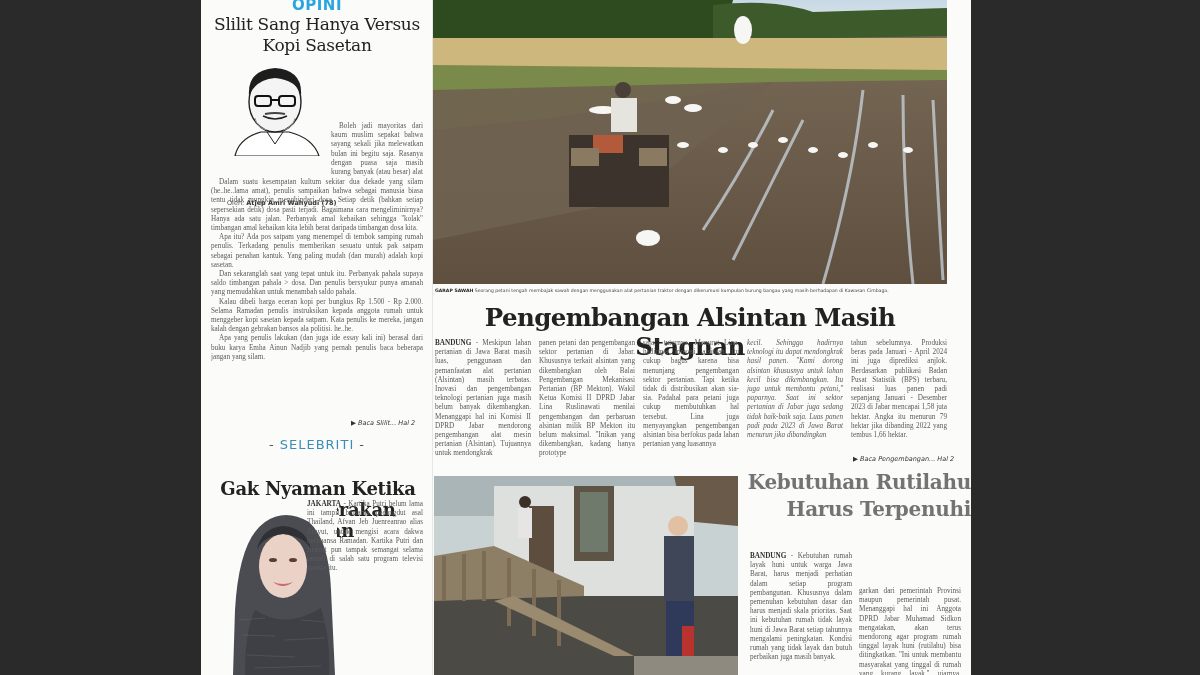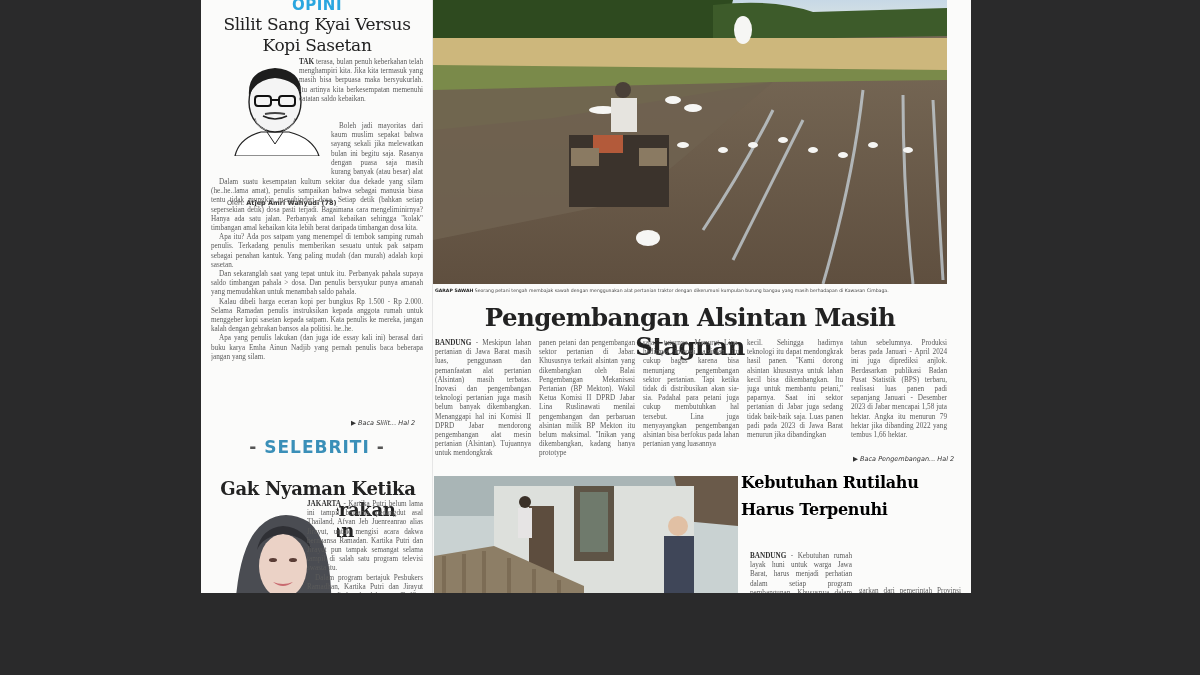--- a/index.html
+++ b/index.html
@@ -1,72 +1,69 @@
 <!DOCTYPE html>
 <html><head>
 <meta charset="utf-8">
 <style>
   html,body{margin:0;padding:0;}
   body{width:1200px;height:675px;background:#2a2a2b;overflow:hidden;position:relative;font-family:"Liberation Serif",serif;}
-  .page{position:absolute;left:201px;top:0;width:770px;height:593px;background:#fbfbfa;overflow:hidden;}
+  .page{position:absolute;left:201px;top:0;width:770px;height:675px;background:#fbfbfa;overflow:hidden;}
   .col-left{position:absolute;left:0;top:0;width:232px;height:675px;}
   .section-label{position:absolute;left:0;width:232px;text-align:center;font-family:"DejaVu Sans",sans-serif;font-weight:bold;letter-spacing:0.5px;}
   .opini{top:-4px;font-size:15px;color:#2aa6df;}
-  .selebriti{top:437px;font-size:17px;color:#3a8fb8;font-weight:bold;letter-spacing:1px;}
+  .selebriti{top:437px;font-size:13px;color:#3a8fb8;font-weight:normal;letter-spacing:1px;}
   .selebriti .dash{color:#555;}
   .headline{position:absolute;text-align:center;color:#222;font-family:"DejaVu Serif",serif;}
   .h-opini{left:10px;top:14px;width:212px;font-size:17px;line-height:21px;letter-spacing:-0.3px;}
   .h-seleb{left:4px;top:478px;width:226px;font-size:18px;line-height:21px;font-weight:bold;letter-spacing:-0.3px;}
   .body-text{position:absolute;font-size:7.2px;line-height:9.2px;color:#5a5a5a;text-align:justify;font-family:"Liberation Serif",serif;}
   .body-text p{margin:0 0 0 0;text-indent:8px;}
   .body-text p.first{text-indent:0;}
   .body-text b{color:#333;}
   .caricature{position:absolute;left:26px;top:58px;width:96px;height:98px;}
   .credit{position:absolute;left:26px;top:159px;font-family:"DejaVu Sans",sans-serif;font-size:6.5px;color:#555;margin-top:40px;}
   .credit b{color:#333;}
   .continue{position:absolute;font-family:"DejaVu Sans",sans-serif;font-size:6.5px;font-style:italic;color:#333;}
   .photo-main{position:absolute;left:232px;top:0;width:514px;height:284px;overflow:hidden;}
   .photo-house{position:absolute;left:233px;top:476px;width:304px;height:199px;overflow:hidden;}
   .photo-celeb{position:absolute;left:24px;top:500px;width:112px;height:175px;}
   .caption{position:absolute;left:234px;top:288px;width:512px;font-family:"DejaVu Sans",sans-serif;font-size:4.6px;color:#444;white-space:nowrap;overflow:hidden;}
   .caption b{color:#222;}
   .h-main{position:absolute;left:232px;top:303px;width:514px;text-align:center;font-family:"DejaVu Serif",serif;font-weight:bold;font-size:24.5px;letter-spacing:-0.6px;color:#222;}
-  .h-kebutuhan{position:absolute;left:540px;top:469px;width:230px;text-align:left;font-family:"DejaVu Serif",serif;font-weight:bold;font-size:16px;line-height:27px;color:#000000;letter-spacing:-0.3px;}
+  .h-kebutuhan{position:absolute;left:540px;top:469px;width:230px;text-align:right;font-family:"DejaVu Serif",serif;font-weight:bold;font-size:20px;line-height:27px;color:#737373;letter-spacing:-0.3px;}
   .col-divider{position:absolute;left:231px;top:0;width:1px;height:675px;background:#e6e6e6;}
 </style>
 </head>
 <body>
 
 <div class="page">
 
   <div class="col-left">
     <div class="section-label opini">OPINI</div>
-    <div class="headline h-opini">Slilit Sang Kyai Versus Kopi Sasetan</div>
+    <div class="headline h-opini">Slilit Sang Hanya Versus Kopi Sasetan</div>
 
     <svg class="caricature" viewBox="0 0 96 98">
       <path d="M8 98 Q12 80 34 74 L62 74 Q86 80 92 98 Z" fill="#fff" stroke="#222" stroke-width="1.2"></path>
       <path d="M40 74 L48 86 L56 74" fill="none" stroke="#222" stroke-width="1"></path>
       <ellipse cx="48" cy="44" rx="26" ry="30" fill="#f4f4f4" stroke="#222" stroke-width="1.4"></ellipse>
       <path d="M22 38 Q20 12 48 10 Q76 12 74 38 Q70 22 48 20 Q28 22 22 38 Z" fill="#1d1d1d"></path>
       <rect x="28" y="38" width="16" height="10" rx="3" fill="none" stroke="#111" stroke-width="2"></rect>
       <rect x="52" y="38" width="16" height="10" rx="3" fill="none" stroke="#111" stroke-width="2"></rect>
       <line x1="44" y1="42" x2="52" y2="42" stroke="#111" stroke-width="2"></line>
       <path d="M36 58 Q48 64 60 58" fill="none" stroke="#222" stroke-width="1.5"></path>
       <path d="M38 56 Q48 54 58 56" fill="none" stroke="#444" stroke-width="2"></path>
       <path d="M28 60 Q30 70 40 72" fill="none" stroke="#999" stroke-width="1"></path>
       <path d="M68 60 Q66 70 56 72" fill="none" stroke="#999" stroke-width="1"></path>
     </svg>
     <div class="credit">
       <span>Oleh:</span>
       <b>Atjep Amri Wahyudi (78)</b>
     </div>
 
-    <div class="body-text" style="left:98px;top:58px;width:124px;">
-      <p class="first"><b>TAK</b> <span>terasa, bulan penuh keberkahan telah menghampiri kita. Jika kita termasuk yang masih bisa berpuasa maka bersyukurlah. Itu artinya kita berkesempatan memenuhi catatan saldo kebaikan.</span></p>
-    </div>
     <div class="body-text" style="left:130px;top:122px;width:92px;height:54px;overflow:hidden;">
       <p>Boleh jadi mayoritas dari kaum muslim sepakat bahwa sayang sekali jika melewatkan bulan ini begitu saja. Rasanya dengan puasa saja masih kurang banyak (atau besar) alat cukup kita untuk mesaldo pahala Ramadan.</p>
     </div>
     <div class="body-text" style="left:10px;top:178px;width:212px;height:240px;overflow:hidden;">
       <p>Dalam suatu kesempatan kultum sekitar dua dekade yang silam (he..he..lama amat), penulis sampaikan bahwa sebagai manusia biasa tentu tidak mungkin menghindari dosa. Setiap detik (bahkan setiap sepersekian detik) dosa pasti terjadi. Bagaimana cara mengeliminirnya? Hanya ada satu jalan. Perbanyak amal kebaikan sehingga "kolak" timbangan amal kebaikan kita lebih berat daripada timbangan dosa kita.</p>
       <p>Apa itu? Ada pos satpam yang menempel di tembok samping rumah penulis. Terkadang penulis memberikan sesuatu untuk pak satpam sebagai penahan kantuk. Yang paling mudah (dan murah) adalah kopi sasetan.</p>
       <p>Dan sekaranglah saat yang tepat untuk itu. Perbanyak pahala supaya saldo timbangan pahala &gt; dosa. Dan penulis bersyukur punya amanah yang memudahkan untuk menambah saldo pahala.</p>
       <p>Kalau dibeli harga eceran kopi per bungkus Rp 1.500 - Rp 2.000. Selama Ramadan penulis instruksikan kepada anggota rumah untuk menggeber kopi sasetan kepada satpam. Kata penulis ke mereka, jangan kalah dengan gebrakan bansos ala politisi. he..he.</p>
       <p>Apa yang penulis lakukan (dan juga ide essay kali ini) berasal dari buku karya Emha Ainun Nadjib yang pernah penulis baca beberapa jangan yang silam.</p>
     </div>
@@ -93,21 +90,20 @@
           <line x1="18" y1="135" x2="50" y2="136"></line>
         <line x1="60" y1="140" x2="100" y2="138"></line>
           <line x1="22" y1="155" x2="70" y2="157"></line>
         <line x1="76" y1="120" x2="100" y2="122"></line>
           <line x1="30" y1="168" x2="96" y2="166"></line>
       </g>
     </svg>
 
     <div class="body-text" style="left:106px;top:500px;width:116px;height:175px;overflow:hidden;">
       <p class="first"><b>JAKARTA</b> <span>- Kartika Putri belum lama ini tampil bersama pedangdut asal Thailand, Afvan Jeb Juenreanrao alias Jirayut, untuk mengisi acara dakwa bernuansa Ramadan. Kartika Putri dan Jirayut pun tampak semangat selama tampil di salah satu program televisi swasta itu.</span></p>
-      <p>Dalam program bertajuk Pesbukers Ramadhan, Kartika Putri dan Jirayut sempat diadu berdekatan. Terlihat selama acara berlangsung, Kartika Putri dan Jirayut saling melontarkan</p>
     </div>
   </div>
 
   <div class="col-divider"></div>
 
   <svg class="photo-main" viewBox="0 0 514 284" preserveAspectRatio="none">
     <defs>
       <linearGradient id="sky" x1="0" y1="0" x2="0" y2="1">
           <stop offset="0" stop-color="#c7d8e6"></stop>
           <stop offset="1" stop-color="#dfe7e2"></stop>
@@ -162,21 +158,21 @@
 
   <div class="body-text" style="left:338px;top:339px;width:96px;height:130px;overflow:hidden;">
     <p class="first">panen petani dan pengembangan sektor pertanian di Jabar. Khususnya terkait alsintan yang dikembangkan oleh Balai Pengembangan Mekanisasi Pertanian (BP Mekton). Wakil Ketua Komisi II DPRD Jabar Lina Ruslinawati menilai pengembangan dan perbaruan alsintan milik BP Mekton itu belum maksimal. "Inikan yang dikembangkan, kadang hanya prototype</p>
   </div>
   <div class="body-text" style="left:234px;top:339px;width:96px;height:130px;overflow:hidden;">
     <p class="first"><b>BANDUNG</b> <span>- Meskipun lahan pertanian di Jawa Barat masih luas, penggunaan dan pemanfaatan alat pertanian (Alsintan) masih terbatas. Inovasi dan pengembangan teknologi pertanian juga masih belum banyak dikembangkan. Menanggapi hal ini Komisi II DPRD Jabar mendorong pengembangan alat mesin pertanian (Alsintan). Tujuannya untuk mendongkrak</span></p>
   </div>
   <div class="body-text" style="left:442px;top:339px;width:96px;height:130px;overflow:hidden;">
     <p class="first">saja," tuturnya. Menurut Lina, hadirnya inovasi alsintan itu cukup bagus karena bisa menunjang pengembangan sektor pertanian. Tapi ketika tidak di distribusikan akan sia-sia. Padahal para petani juga cukup membutuhkan hal tersebut. Lina juga menyayangkan pengembangan alsintan bisa berfokus pada lahan pertanian yang luasannya</p>
   </div>
-  <div class="body-text" style="left:546px;top:339px;width:96px;height:130px;overflow:hidden;">
+  <div class="body-text" style="left:546px;top:339px;width:96px;height:130px;overflow:hidden;font-style:italic;">
     <p class="first">kecil. Sehingga hadirnya teknologi itu dapat mendongkrak hasil panen. "Kami dorong alsintan khususnya untuk lahan kecil bisa dikembangkan. Itu juga untuk membantu petani," paparnya. Saat ini sektor pertanian di Jabar juga sedang tidak baik-baik saja. Luas panen padi pada 2023 di Jawa Barat menurun jika dibandingkan</p>
   </div>
   <div class="body-text" style="left:650px;top:339px;width:96px;height:112px;overflow:hidden;">
     <p class="first">tahun sebelumnya. Produksi beras pada Januari - April 2024 ini juga diprediksi anjlok. Berdasarkan publikasi Badan Pusat Statistik (BPS) terbaru, realisasi luas panen padi sepanjang Januari - Desember 2023 di Jabar mencapai 1,58 juta hektar. Angka itu menurun 79 hektar jika dibanding 2022 yang tembus 1,66 hektar.</p>
   </div>
   <div class="continue" style="left:652px;top:455px;">
     <span>▶ </span><span>Baca Pengembangan... Hal 2</span>
   </div>
 
   <svg class="photo-house" viewBox="0 0 304 199" preserveAspectRatio="none">

